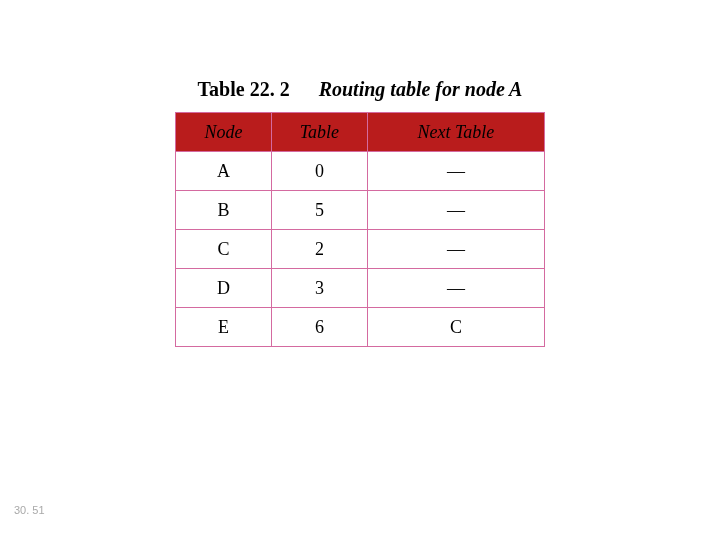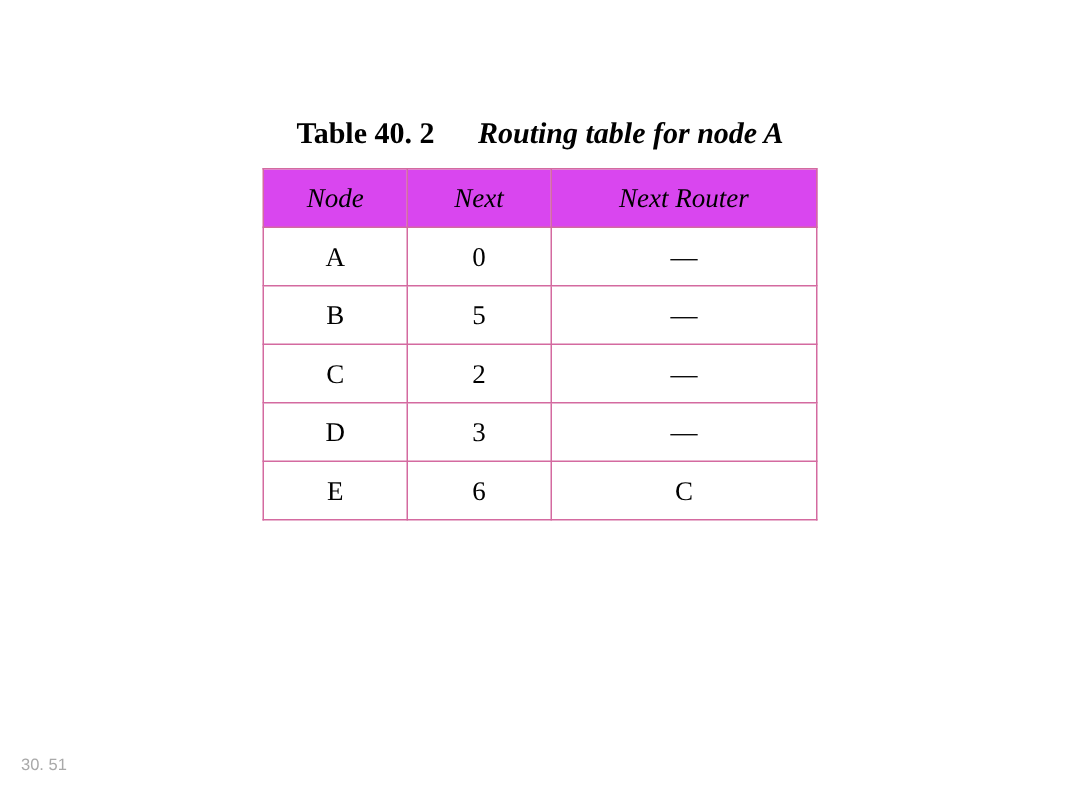--- a/index.html
+++ b/index.html
@@ -42,21 +42,21 @@
   table.routing th,
   table.routing td {
     border: 1px solid #d46aa0; 
     height: 36px;
     text-align: center;
     font-size: 18px;
     font-family: "Times New Roman", Times, serif;
     color: #000;
   }
   table.routing th {
-    background: #d946ef; 
+    background: #b91c1c; 
     font-style: italic;
     font-weight: normal;
   }
   table.routing td {
     background: #ffffff;
   }
   table.routing col.c1 { width: 26%; }
   table.routing col.c2 { width: 26%; }
   table.routing col.c3 { width: 48%; }
 
@@ -70,36 +70,36 @@
     bottom: 24px;
     font-family: Arial, Helvetica, sans-serif;
     font-size: 11px;
     color: #a9a9a9;
   }
 </style>
 </head>
 <body>
 
 <div class="caption">
-  <span class="tbl-num">Table 40. 2</span>
+  <span class="tbl-num">Table 22. 2</span>
   <span class="tbl-title">Routing table for node A</span>
 </div>
 
 <div class="table-wrap">
   <table class="routing">
     <colgroup>
       <col class="c1">
         <col class="c2">
         <col class="c3">
     </colgroup>
     <thead>
       <tr>
         <th>Node</th>
-        <th>Next</th>
-        <th>Next Router</th>
+        <th>Table</th>
+        <th>Next Table</th>
       </tr>
     </thead>
     <tbody>
       <tr>
         <td>A</td>
         <td>0</td>
         <td class="dash">—</td>
       </tr>
       <tr>
         <td>B</td>

